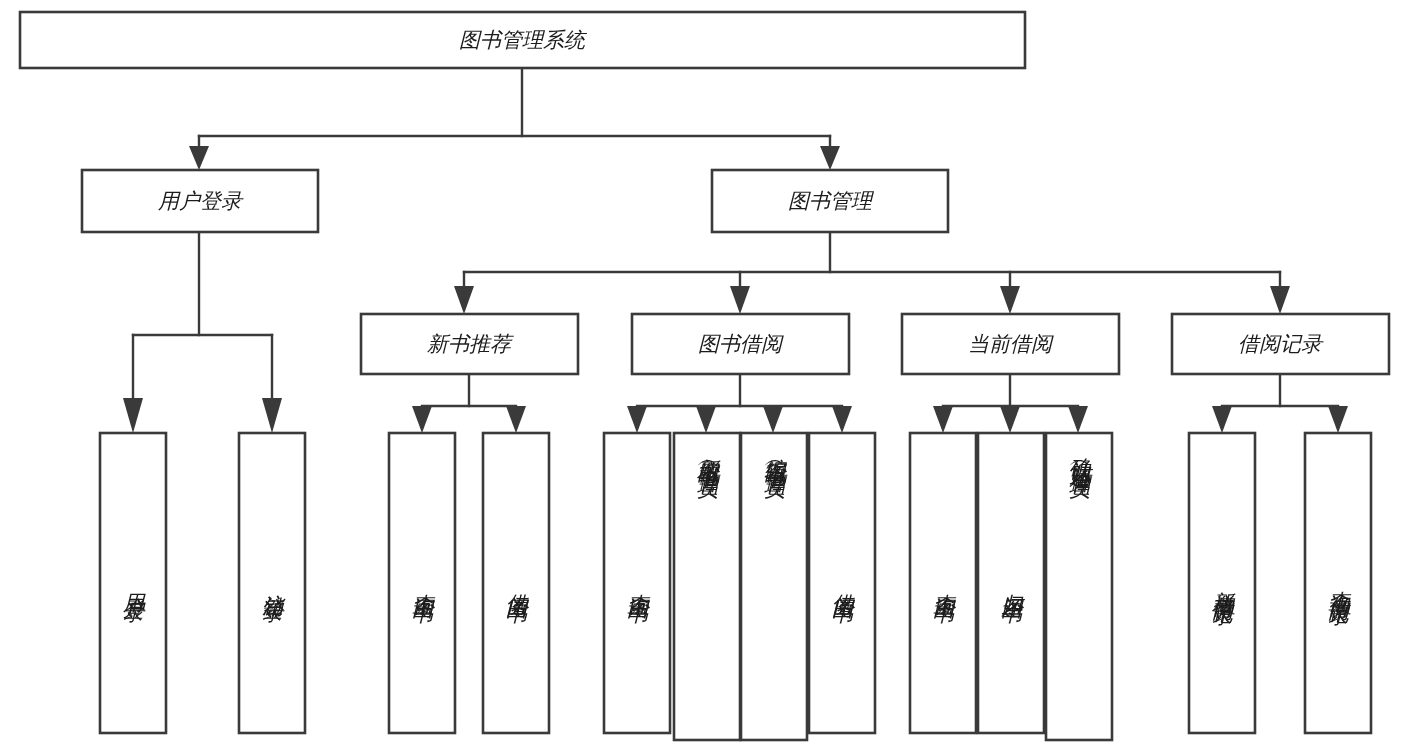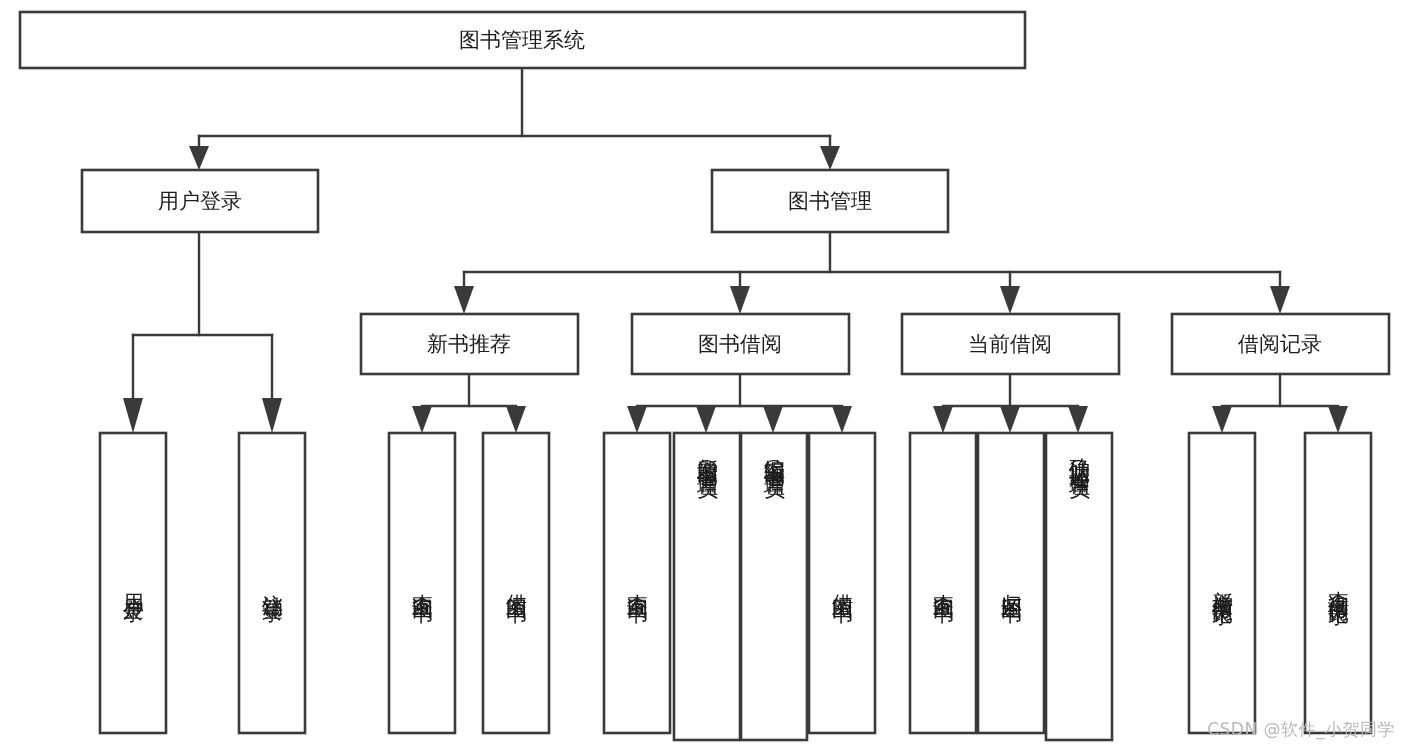--- a/index.html
+++ b/index.html
@@ -11,20 +11,21 @@
     width: 1405px;
     height: 747px;
     overflow: hidden;
     font-family: "DejaVu Sans", "Liberation Sans", sans-serif;
   }
   #diagram-root {
     position: relative;
     width: 1405px;
     height: 747px;
     background: #ffffff;
+    font-style: italic;
   }
   svg#tree-svg {
     position: absolute;
     left: 0;
     top: 0;
     width: 1405px;
     height: 747px;
     display: block;
   }
   .node-box {
@@ -227,21 +228,20 @@
     <div class="vlabel" style="position:absolute;left:809px;top:433px;width:66px;height:300px;">借阅图书</div>
 
     <div class="vlabel" style="position:absolute;left:910px;top:433px;width:66px;height:300px;">查询图书</div>
     <div class="vlabel" style="position:absolute;left:978px;top:433px;width:66px;height:300px;">归还图书</div>
     <div class="vlabel vlabel-top" style="position:absolute;left:1046px;top:437px;width:66px;height:300px;">确认归还（管理员）</div>
 
     <div class="vlabel" style="position:absolute;left:1189px;top:433px;width:66px;height:300px;">新增借阅记录</div>
     <div class="vlabel" style="position:absolute;left:1305px;top:433px;width:66px;height:300px;">查询借阅记录</div>
   </div>
 
-  <div class="watermark">CSDN @软件_小贺同学</div>
 </div>
 
 <style>
   .vlabel {
     writing-mode: vertical-rl;
     text-orientation: upright;
     font-family: "DejaVu Sans", "Liberation Sans", sans-serif;
     font-size: 21px;
     line-height: 1.0;
     color: #1c1c1c;

